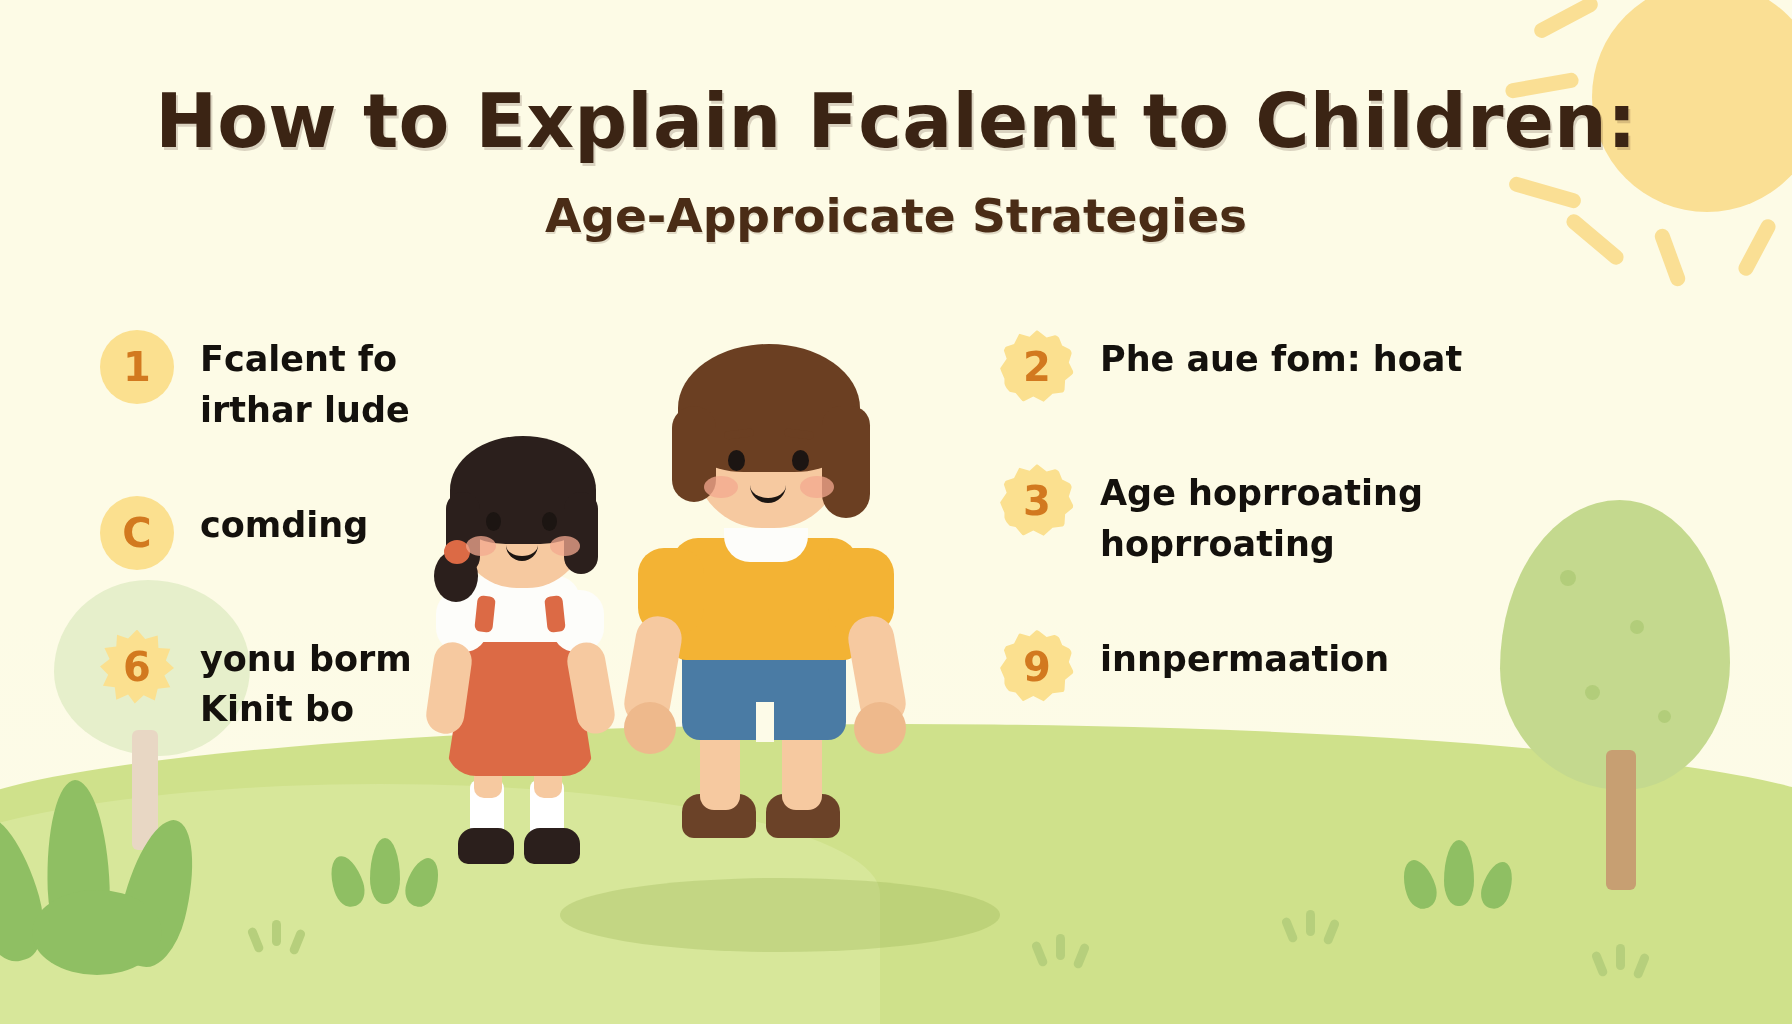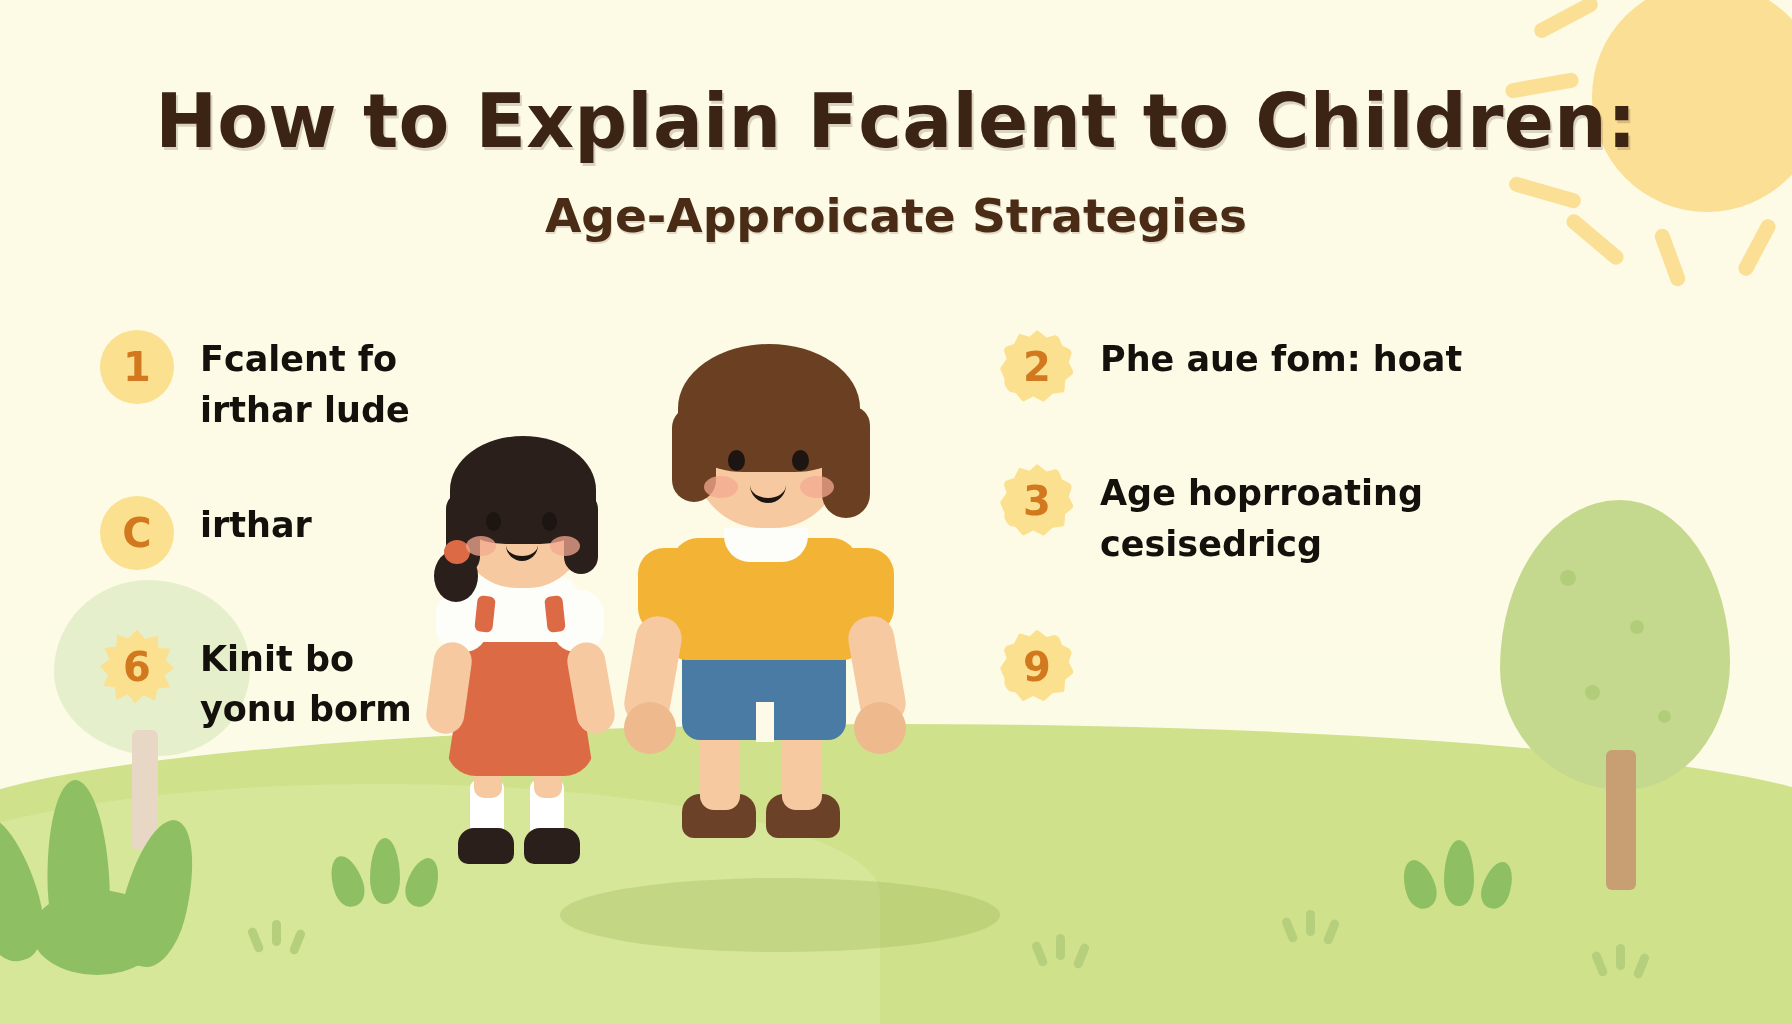--- a/index.html
+++ b/index.html
@@ -408,32 +408,32 @@
         <span class="line">irthar lude</span>
       </div>
     </div>
 
     <div class="item">
       <div class="badge circle">
         <div class="shape"></div>
         <span class="num">C</span>
       </div>
       <div class="item-text">
-        <span class="line">irthar</span>
+        <span class="line">comding</span>
       </div>
     </div>
 
     <div class="item" style="margin-top:40px;">
       <div class="badge sun">
         <div class="shape"></div>
         <span class="num">6</span>
       </div>
       <div class="item-text">
+        <span class="line">yonu borm</span>
         <span class="line">Kinit bo</span>
-        <span class="line">yonu borm</span>
       </div>
     </div>
   </div>
 
   <div class="column right">
 
     <div class="item">
       <div class="badge flower">
         <div class="shape"></div>
         <span class="num">2</span>
@@ -443,27 +443,28 @@
       </div>
     </div>
 
     <div class="item">
       <div class="badge flower">
         <div class="shape"></div>
         <span class="num">3</span>
       </div>
       <div class="item-text">
         <span class="line">Age hoprroating</span>
-        <span class="line">cesisedricg</span>
+        <span class="line">hoprroating</span>
       </div>
     </div>
 
     <div class="item" style="margin-top:40px;">
       <div class="badge flower">
         <div class="shape"></div>
         <span class="num">9</span>
       </div>
       <div class="item-text">
+        <span class="line">innpermaation</span>
       </div>
     </div>
   </div>
 
 </div>
 
 </body></html>

